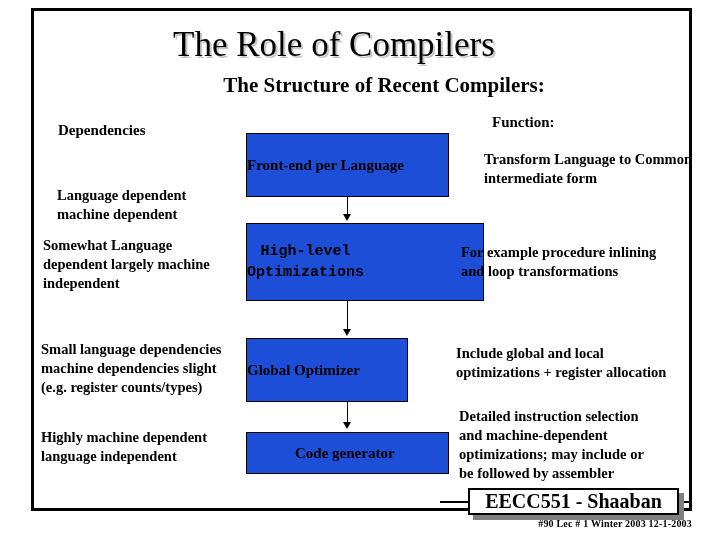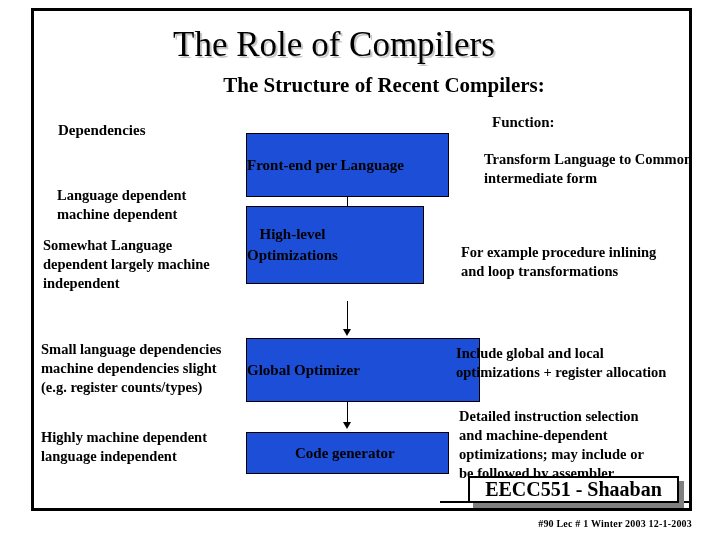--- a/index.html
+++ b/index.html
@@ -112,21 +112,21 @@
     width: 0; height: 0;
     border-left: 4.5px solid transparent;
     border-right: 4.5px solid transparent;
     border-top: 7px solid #000000;
   }
 
   
   #badge-wrap {
     position: absolute;
     left: 468px;
-    top: 476px;
+    top: 488px;
     width: 216px;
     height: 30px;
   }
   #badge-shadow {
     position: absolute;
     left: 5px; top: 5px;
     width: 211px; height: 27px;
     background: #808080;
   }
   #badge {
@@ -196,42 +196,42 @@
 
   <div class="conn" style="left:347px; top:197px; height:19px;"></div>
   <div class="arrowhead" style="left:343px; top:214px;"></div>
 
   <div class="note-left" style="left:43px; top:236px; width:200px;">
     <div>Somewhat Language</div>
     <div>dependent largely machine</div>
     <div>independent</div>
   </div>
 
-  <div class="fbox" id="box-2" style="left:246px; top:206px; width:178px; height:78px;">
+  <div class="fbox" id="box-2" style="left:246px; top:223px; width:238px; height:78px;font-family:Liberation Mono, monospace;">
     <div>
       <div>High-level</div>
       <div>Optimizations</div>
     </div>
   </div>
 
   <div class="note-right" style="left:461px; top:243px; width:236px;">
     <div>For example procedure inlining</div>
     <div>and  loop transformations</div>
   </div>
 
   <div class="conn" style="left:347px; top:301px; height:30px;"></div>
   <div class="arrowhead" style="left:343px; top:329px;"></div>
 
   <div class="note-left" style="left:41px; top:340px; width:205px;">
     <div>Small language dependencies</div>
     <div>machine dependencies slight</div>
     <div>(e.g. register counts/types)</div>
   </div>
 
-  <div class="fbox" id="box-3" style="left:246px; top:338px; width:234px; height:64px;">
+  <div class="fbox" id="box-3" style="left:246px; top:338px; width:162px; height:64px;">
     <div>
       <div>Global Optimizer</div>
     </div>
   </div>
 
   <div class="note-right" style="left:456px; top:344px; width:242px;">
     <div>Include global and local</div>
     <div>optimizations + register allocation</div>
   </div>
 

